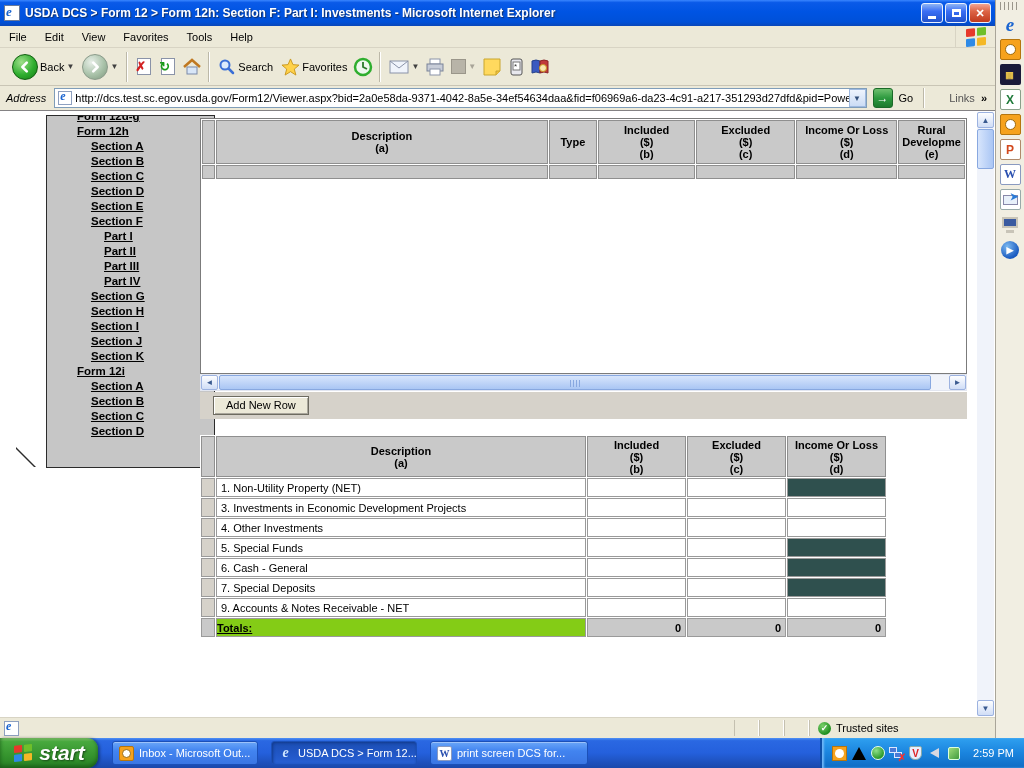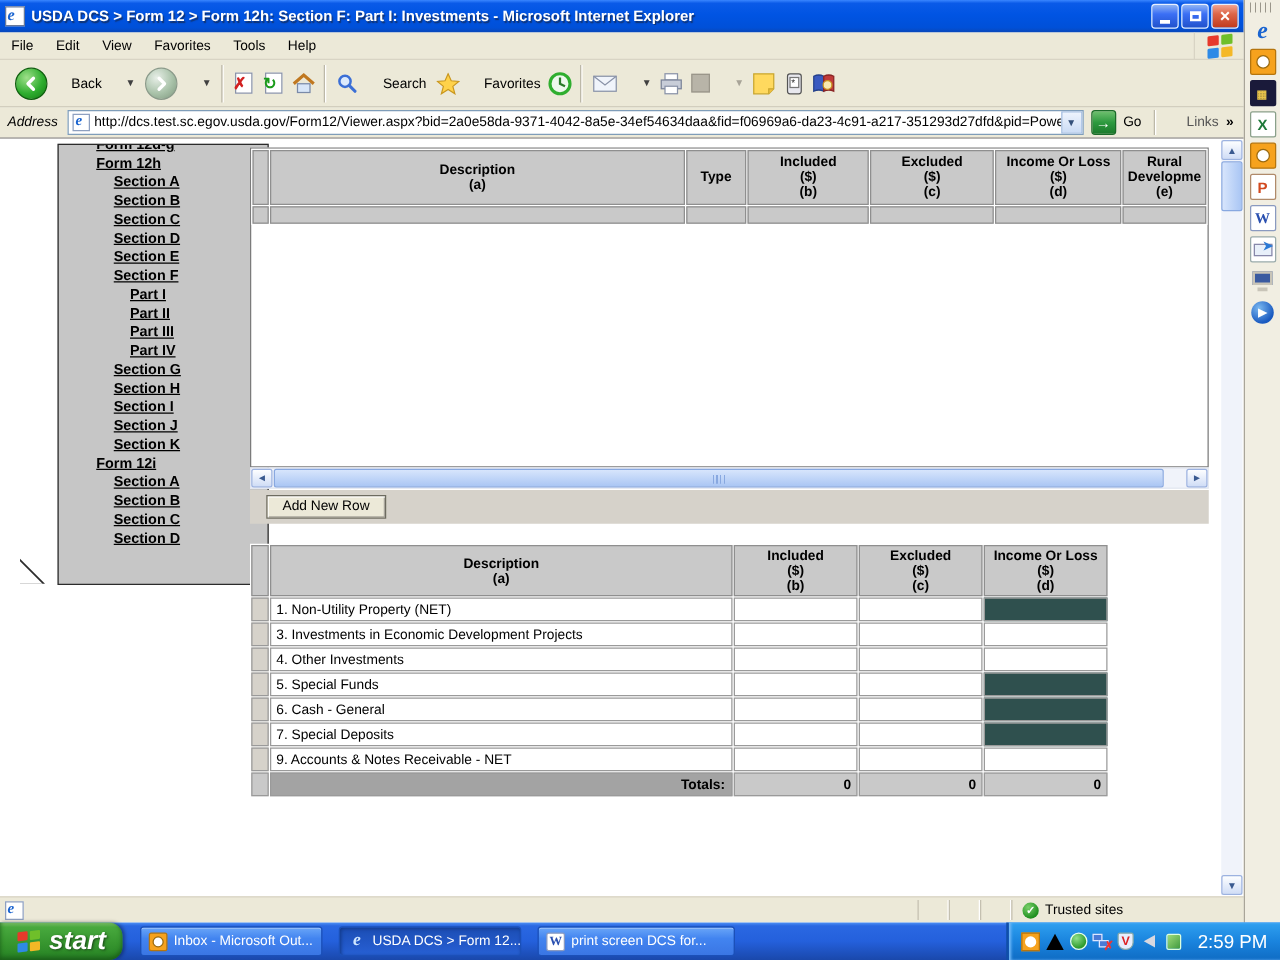--- a/index.html
+++ b/index.html
@@ -28,21 +28,21 @@
   .menu-item { padding:3px 9px; }
   .menubar .flag-slot { margin-left:auto; width:40px; height:22px; display:flex; align-items:center; justify-content:center; border-left:1px solid #d8d4c4; }
   .winflag { display:grid; grid-template-columns:9px 9px; grid-template-rows:8px 8px; gap:2px; transform:skewY(-6deg); }
   .winflag i { display:block; border-radius:1px; }
   .winflag i:nth-child(1){background:#e6392b;} .winflag i:nth-child(2){background:#6fbf2a;}
   .winflag i:nth-child(3){background:#2e8ae6;} .winflag i:nth-child(4){background:#f4b826;}
 
   
   .toolbar { position:absolute; left:0; top:48px; width:995px; height:38px; background:#ece9d8;
     border-bottom:1px solid #c9c5b5; display:flex; align-items:center; padding-left:8px; font-size:11px; }
-  .tb-group { display:flex; align-items:center; gap:19px; padding:2px 4px; }
+  .tb-group { display:flex; align-items:center; gap:2px; padding:2px 4px; }
   .tb-sep { width:2px; height:30px; border-left:1px solid #bcb8a8; border-right:1px solid #ffffff; margin:0 4px; }
   .circle-btn { width:26px; height:26px; border-radius:50%; display:flex; align-items:center; justify-content:center; }
   .circle-btn.green { background:radial-gradient(circle at 35% 30%, #9fe08a, #2fae2f 55%, #127a12); border:1px solid #0e5e0e; }
   .circle-btn.gray { background:radial-gradient(circle at 35% 30%, #e8efe8, #a9c2a9 55%, #7d967d); border:1px solid #8a9a8a; }
   .drop-arrow { font-size:8px; color:#404040; }
   .tb-label { color:#000; }
   .mini-doc { width:14px; height:17px; background:#fff; border:1px solid #8a93a8; position:relative; }
   .mini-doc .ov { position:absolute; left:-3px; top:1px; font-size:13px; font-weight:bold; line-height:13px; }
   .icon22 { width:24px; height:24px; display:flex; align-items:center; justify-content:center; }
 
@@ -77,21 +77,21 @@
   
   table.grid { border-collapse:separate; border-spacing:1px; background:#fff; table-layout:fixed; }
   table.grid th { background:#c9c9c9; border:1px solid #8f8f8f; font-size:11px; font-weight:bold; text-align:center;
     vertical-align:middle; white-space:pre-line; color:#000; }
   table.grid td { border:1px solid #9a9a9a; font-size:11px; color:#000; height:19px; overflow:hidden; white-space:nowrap; }
   td.sel { background:#d6d2ca; }
   td.val { background:#fff; }
   td.desc { background:#fff; padding-left:4px; }
   td.shaded { background:#2f504e; }
   td.gray { background:#c9c9c9; }
-  td.tot-label { background:#a3a3a3; text-align:right; font-weight:bold; padding-right:5px; }
+  td.tot-label { background:#84cc16; text-align:left; font-weight:bold; padding-right:5px;text-decoration:underline; }
   td.tot-val { background:#c9c9c9; text-align:right; font-weight:bold; color:#00009c; padding-right:4px; }
 
   .top-grid-box { position:absolute; left:200px; top:7px; width:767px; height:256px; border:1px solid #7b7b7b; background:#fff; }
   .top-grid-box table { width:100%; }
   .top-grid-box th { height:44px; }
   .top-grid-box td.filler { background:#c9c9c9; height:14px; border:1px solid #8f8f8f; }
 
   
   .hscroll { position:absolute; left:200px; top:263px; width:767px; height:17px; display:flex; background:#f0f3fa; border:1px solid #e2e6f0; }
   .sb-btn { width:17px; height:15px; background:linear-gradient(180deg,#fdfeff,#d0ddf6); border:1px solid #9cb2e0; border-radius:2px;
@@ -155,21 +155,21 @@
   .tray-clock i { display:block; width:9px; height:9px; border-radius:50%; background:#fff; }
   .tray-tri { width:0; height:0; border-left:7px solid transparent; border-right:7px solid transparent; border-bottom:13px solid #000; }
   .tray-globe { width:14px; height:14px; border-radius:50%; background:radial-gradient(circle at 35% 30%, #8fe08a, #2c9a2c 70%); border:1px solid #e8ffe8; }
   .tray-net { position:relative; }
   .tray-net b { position:absolute; width:8px; height:6px; background:#4a7ad6; border:1px solid #dce8ff; }
   .tray-net b:nth-child(1){ left:0; top:1px; } .tray-net b:nth-child(2){ left:5px; top:6px; }
   .tray-net span { position:absolute; right:-2px; bottom:-2px; color:#e33; font-weight:bold; font-size:10px; }
   .tray-shield { width:13px; height:14px; background:#e8eefc; border:1px solid #8aa; border-radius:2px 2px 6px 6px; color:#d22; font-weight:bold; font-size:10px; display:flex; align-items:center; justify-content:center; }
   .tray-vol { width:0; height:0; border-top:5px solid transparent; border-bottom:5px solid transparent; border-right:9px solid #d8d8e0; }
   .tray-green { width:12px; height:13px; background:linear-gradient(135deg,#9fdc7a,#3f9a3f); border:1px solid #dfd; border-radius:2px; }
-  .tray-time { color:#fff; font-size:15px; margin-left:8px; }
+  .tray-time { color:#fff; font-size:11px; margin-left:8px; }
 
   
   .rightbar { position:absolute; left:995px; top:0; width:29px; height:738px; background:#f1eee2; border-left:1px solid #a9a599; }
   .grip-dots { height:8px; margin:2px 4px; background:repeating-linear-gradient(90deg,#9a968a 0 1px,transparent 1px 4px); background-size:100% 2px; background-repeat:repeat; }
   .rb-ico { width:21px; height:21px; margin:4px auto 4px; display:flex; align-items:center; justify-content:center; font-weight:bold; font-size:12px; border-radius:2px; }
   .rb-ie { color:#1a64d0; font-style:italic; font-family:"Liberation Serif",serif; font-size:19px; }
   .rb-clock { background:#f6a21d; border:1px solid #b5750e; }
   .rb-clock i { display:block; width:11px; height:11px; border-radius:50%; background:#fff; border:1px solid #9a6a10; }
   .rb-build { background:#1a1a3a; color:#e8c34a; font-size:9px; letter-spacing:1px; }
   .rb-excel { background:#fff; border:1px solid #8aa08a; color:#1f7a3a; }

